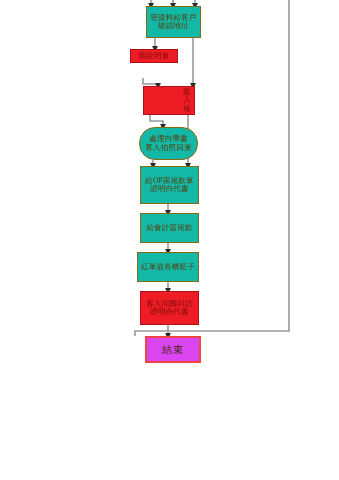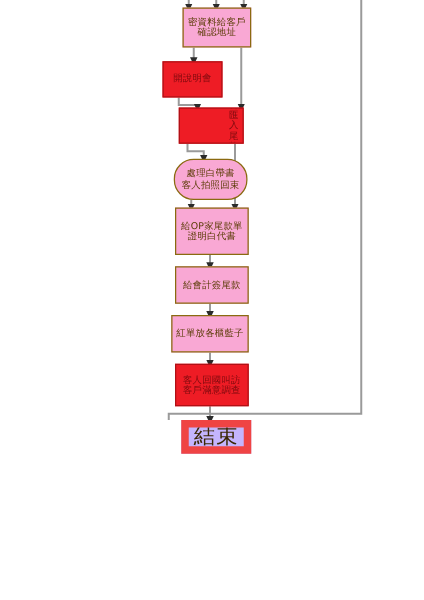--- a/index.html
+++ b/index.html
@@ -16,23 +16,23 @@
     box-sizing:border-box;
     display:flex;
     align-items:center;
     justify-content:center;
     text-align:center;
     line-height:1.12;
     letter-spacing:.2px;
     white-space:pre-line;
     overflow:hidden;
   }
-  .n-yellow{background:#f9a8d4;border:1px solid #8a6a10;color:#5a3b05;}
+  .n-yellow{background:#14b8a6;border:1px solid #8a6a10;color:#5a3b05;font-family:Liberation Serif, serif;}
   .n-red{background:#ee1c25;border:1px solid #b01016;color:#7d0a0e;}
-  .n-end{background:#c4b5fd;border:6px solid #ef4444;color:#3a2703;font-size:17px;letter-spacing:1px;}
+  .n-end{background:#d946ef;border:2px solid #ef4444;color:#3a2703;font-size:10px;letter-spacing:1px;}
   .t8{font-size:7.5px;}
 </style>
 </head>
 <body>
 
 <div id="stage">
 
   <svg class="wires" viewBox="0 0 339 480" xmlns="http://www.w3.org/2000/svg">
     <defs>
       <marker id="ah" markerWidth="7" markerHeight="7" refX="3.2" refY="3.0" orient="auto" markerUnits="userSpaceOnUse">
@@ -65,32 +65,32 @@
 
       <path d="M168,325 L168,336" marker-end="url(#ah)"></path>
 
       <path d="M289,0 L289,331 L135,331 L135,336"></path>
     </g>
   </svg>
 
   <div class="node n-yellow t8" style="left:146px;top:6px;width:55px;height:32px;">密資料給客戶
 確認地址</div>
 
-  <div class="node n-red t8" style="left:130px;top:49px;width:48px;height:29px;">開說明會</div>
+  <div class="node n-red t8" style="left:130px;top:49px;width:48px;height:14px;">開說明會</div>
 
   <div class="node n-red t8" style="left:143px;top:86px;width:52px;height:29px;padding-left:36px;">科匯入尾款</div>
 
   <div class="node n-yellow t8" style="left:139px;top:127px;width:59px;height:33px;border-radius:16px;">處理白帶書
 客人拍照回束</div>
 
   <div class="node n-yellow t8" style="left:140px;top:213px;width:59px;height:30px;">給會計簽尾款</div>
 
   <div class="node n-yellow t8" style="left:140px;top:166px;width:59px;height:38px;">給OP家尾款單
 證明白代書</div>
 
   <div class="node n-yellow t8" style="left:137px;top:252px;width:62px;height:30px;">紅單放各櫃藍子</div>
 
   <div class="node n-red t8" style="left:140px;top:291px;width:59px;height:34px;">客人回國叫訪
-客戶滿意調查</div>
+證明白代書</div>
 
   <div class="node n-end" style="left:145px;top:336px;width:56px;height:27px;">結束</div>
 
 </div>
 
 </body></html>

